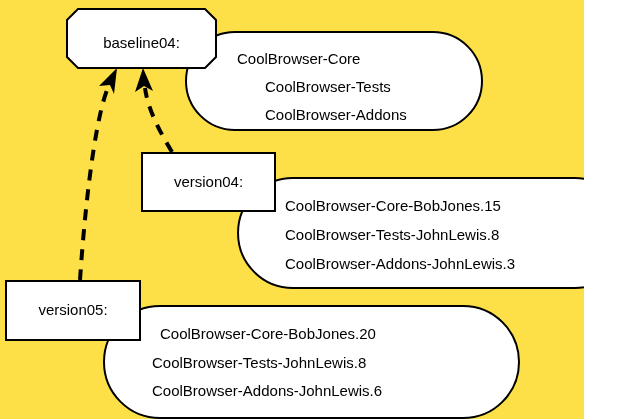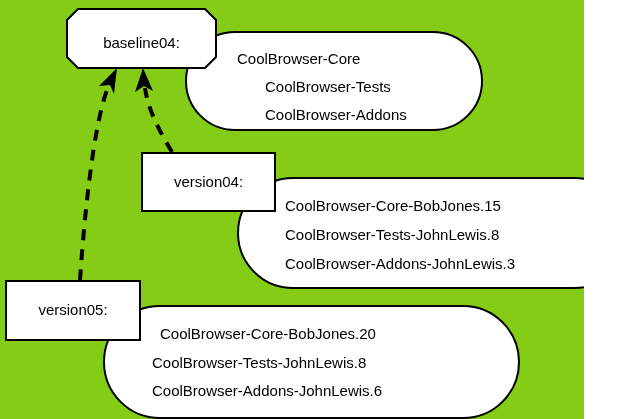--- a/index.html
+++ b/index.html
@@ -4,21 +4,21 @@
 <style>
   html, body {
     margin: 0;
     padding: 0;
     background: #ffffff;
   }
   #canvas {
     position: relative;
     width: 584px;
     height: 419px;
-    background: #84cc16;
+    background: #fde047;
     overflow: hidden;
     font-family: "Liberation Sans", sans-serif;
   }
   #diagram-svg {
     position: absolute;
     top: 0;
     left: 0;
     width: 640px;
     height: 419px;
   }

